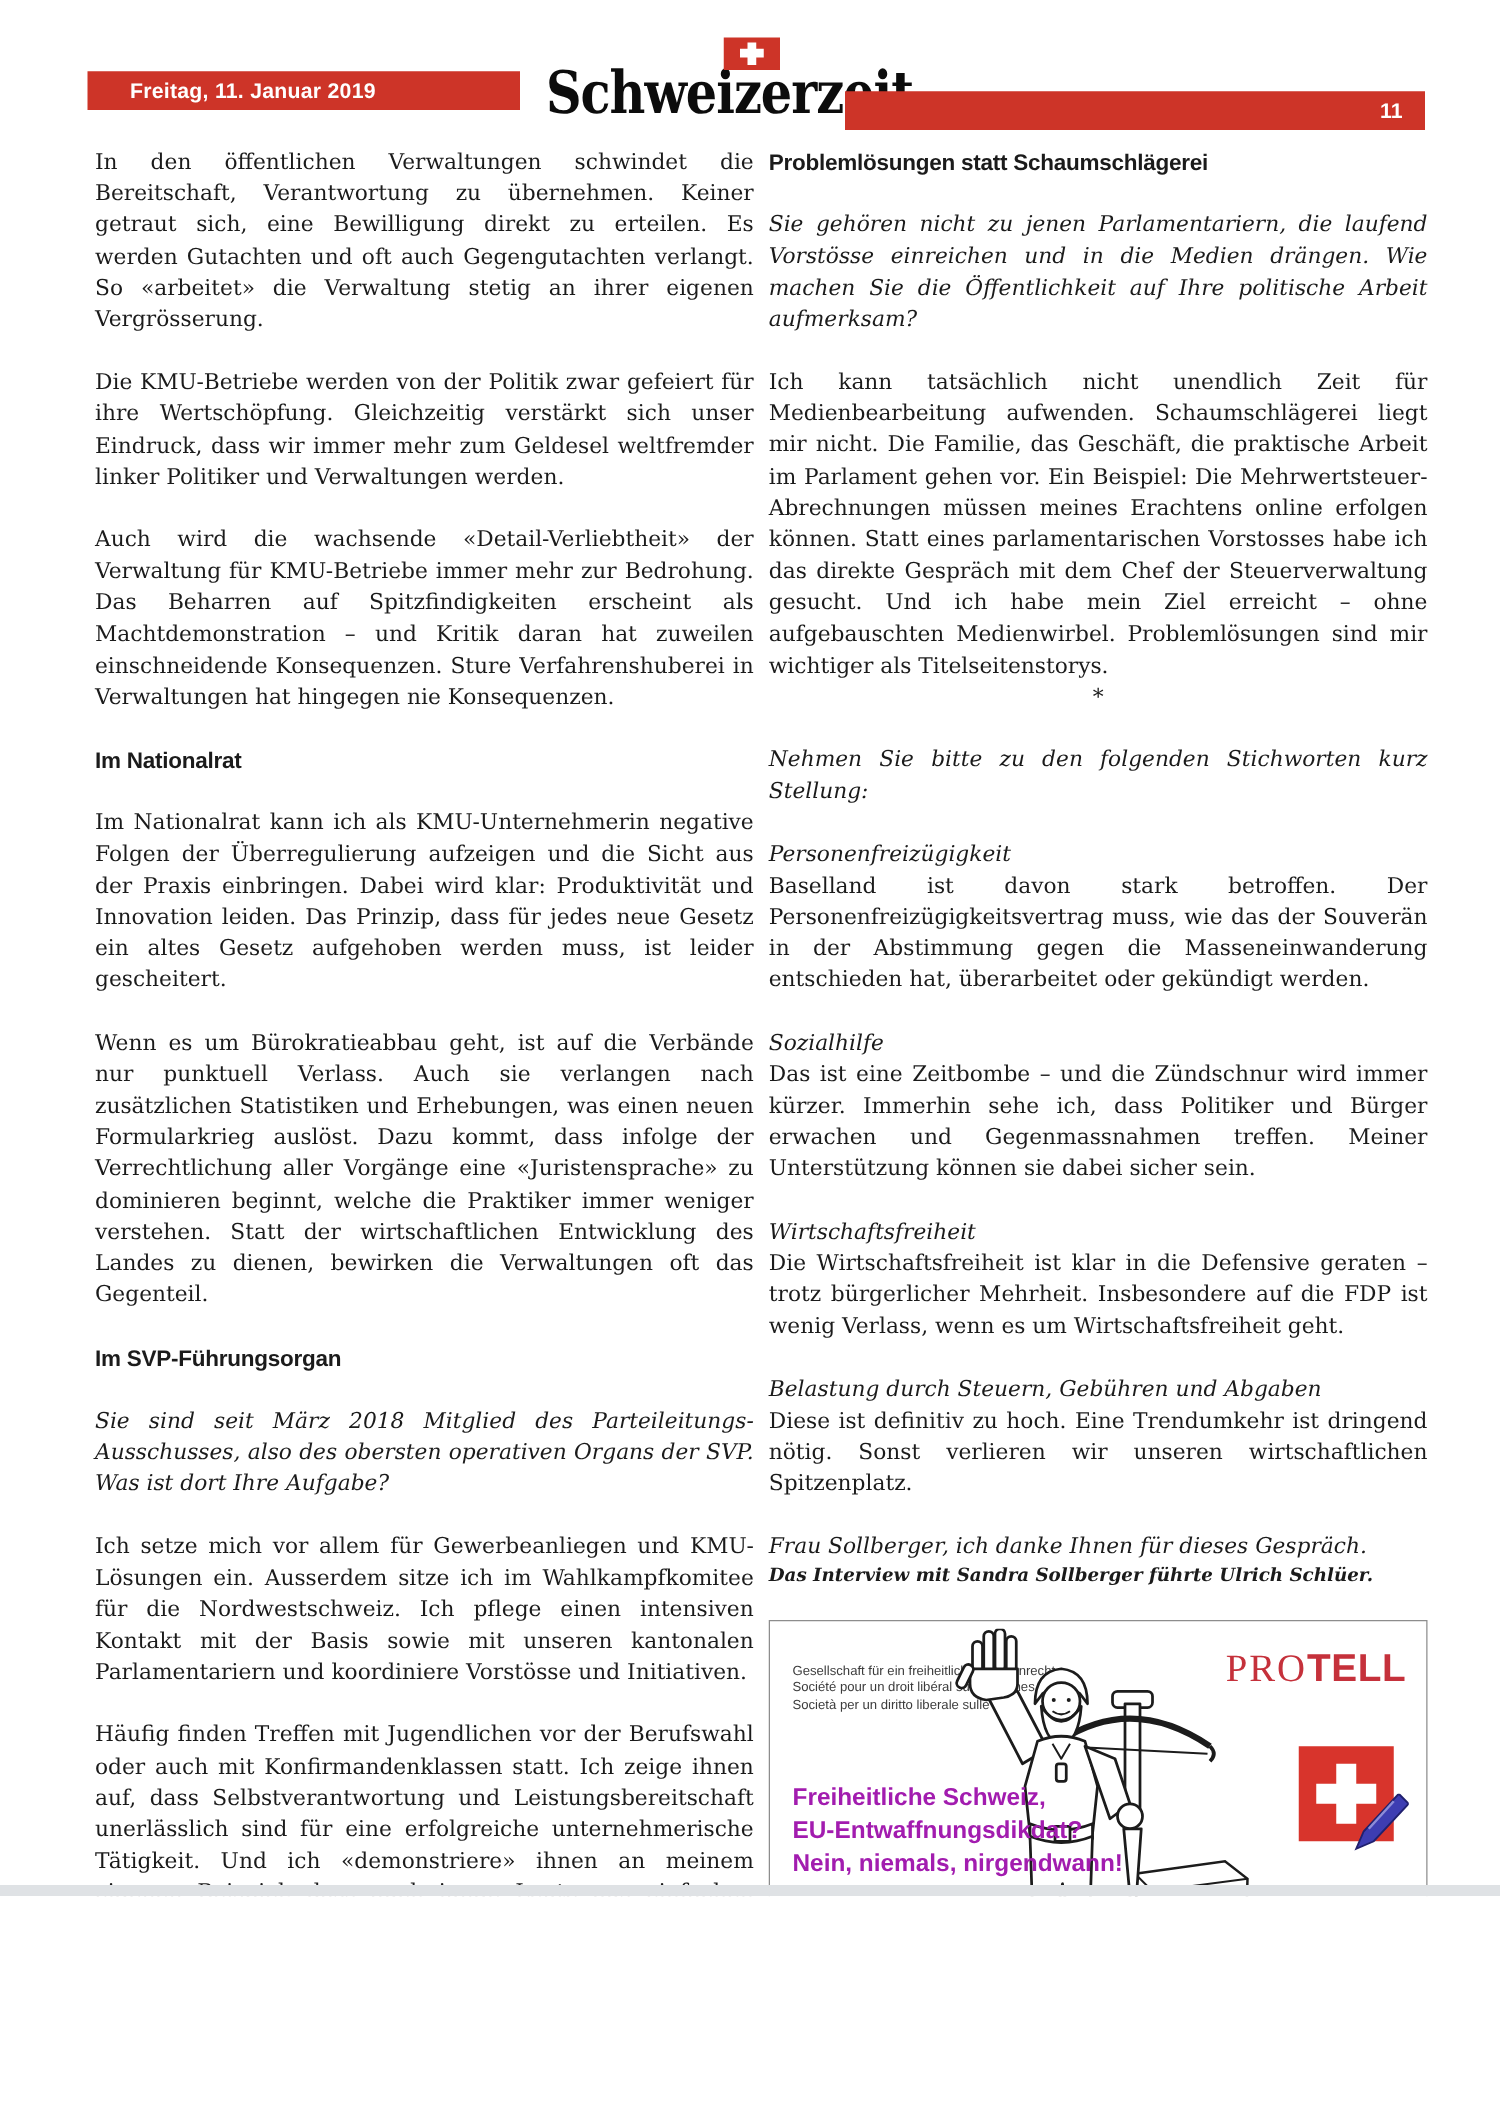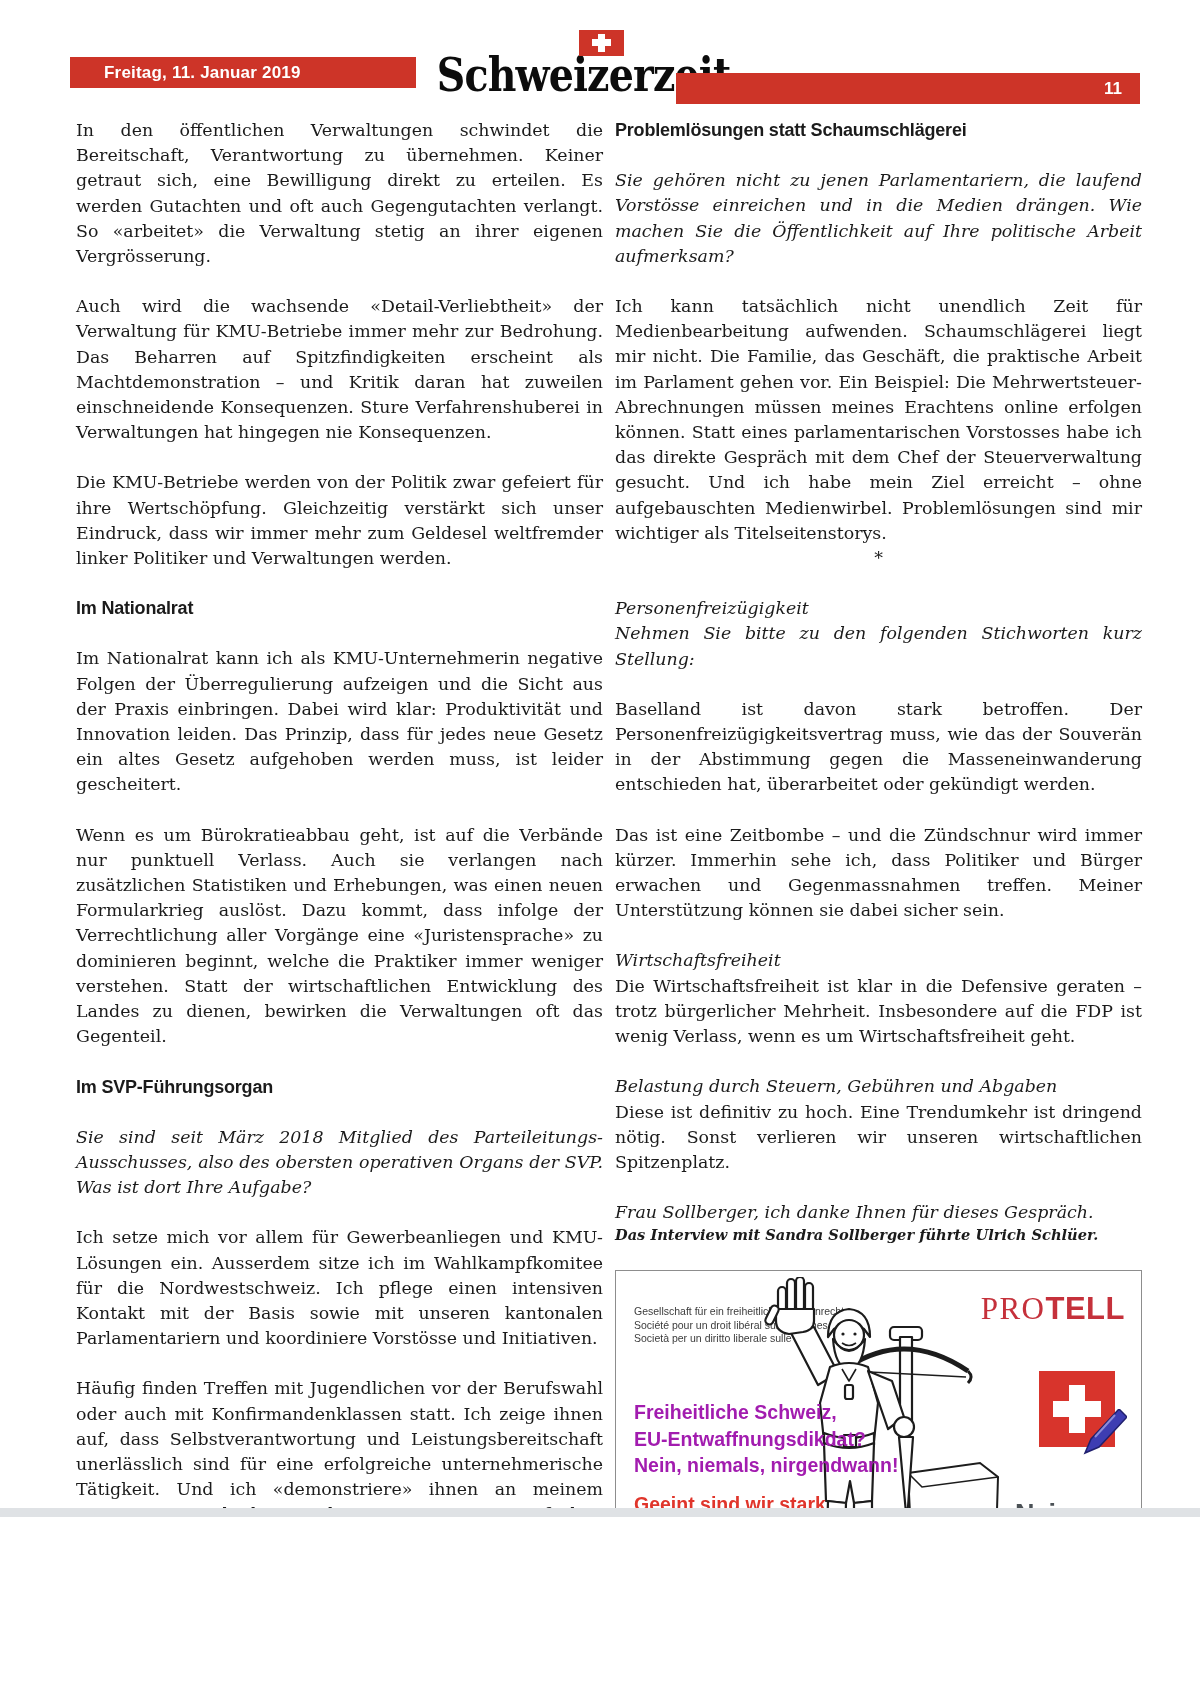--- a/index.html
+++ b/index.html
@@ -72,39 +72,40 @@
   <div class="mast-flag">
     <div class="cv"></div>
     <div class="ch"></div>
   </div>
   <div class="page-bar">11</div>
 
   <div class="cols">
 
     <div class="col">
       <p>In den öffentlichen Verwaltungen schwindet die Bereitschaft, Verantwortung zu übernehmen. Keiner getraut sich, eine Bewilligung direkt zu erteilen. Es werden Gutachten und oft auch Gegengutachten verlangt. So «arbeitet» die Verwaltung stetig an ihrer eigenen Vergrösserung.</p>
+      <p>Die KMU-Betriebe werden von der Politik zwar gefeiert für ihre Wertschöpfung. Gleichzeitig verstärkt sich unser Eindruck, dass wir immer mehr zum Geldesel weltfremder linker Politiker und Verwaltungen werden.</p>
       <p>Auch wird die wachsende «Detail-Verliebtheit» der Verwaltung für KMU-Betriebe immer mehr zur Bedrohung. Das Beharren auf Spitzfindigkeiten erscheint als Machtdemonstration – und Kritik daran hat zuweilen einschneidende Konsequenzen. Sture Verfahrenshuberei in Verwaltungen hat hingegen nie Konsequenzen.</p>
-      <p>Die KMU-Betriebe werden von der Politik zwar gefeiert für ihre Wertschöpfung. Gleichzeitig verstärkt sich unser Eindruck, dass wir immer mehr zum Geldesel weltfremder linker Politiker und Verwaltungen werden.</p>
       <p class="h">Im Nationalrat</p>
       <p>Im Nationalrat kann ich als KMU-Unternehmerin negative Folgen der Überregulierung aufzeigen und die Sicht aus der Praxis einbringen. Dabei wird klar: Produktivität und Innovation leiden. Das Prinzip, dass für jedes neue Gesetz ein altes Gesetz aufgehoben werden muss, ist leider gescheitert.</p>
       <p>Wenn es um Bürokratieabbau geht, ist auf die Verbände nur punktuell Verlass. Auch sie verlangen nach zusätzlichen Statistiken und Erhebungen, was einen neuen Formularkrieg auslöst. Dazu kommt, dass infolge der Verrechtlichung aller Vorgänge eine «Juristensprache» zu dominieren beginnt, welche die Praktiker immer weniger verstehen. Statt der wirtschaftlichen Entwicklung des Landes zu dienen, bewirken die Verwaltungen oft das Gegenteil.</p>
       <p class="h">Im SVP-Führungsorgan</p>
       <p class="qi">Sie sind seit März 2018 Mitglied des Parteileitungs-Ausschusses, also des obersten operativen Organs der SVP. Was ist dort Ihre Aufgabe?</p>
       <p>Ich setze mich vor allem für Gewerbeanliegen und KMU-Lösungen ein. Ausserdem sitze ich im Wahlkampfkomitee für die Nordwestschweiz. Ich pflege einen intensiven Kontakt mit der Basis sowie mit unseren kantonalen Parlamentariern und koordiniere Vorstösse und Initiativen.</p>
       <p class="mb0">Häufig finden Treffen mit Jugendlichen vor der Berufswahl oder auch mit Konfirmandenklassen statt. Ich zeige ihnen auf, dass Selbstverantwortung und Leistungsbereitschaft unerlässlich sind für eine erfolgreiche unternehmerische Tätigkeit. Und ich «demonstriere» ihnen an meinem eigenen Beispiel, dass auch junge Leute aus einfachen Verhältnissen in der Schweiz alle Chancen haben, wenn sie sich anstrengen. Oft werde ich danach von den Schulklassen oder Jugendgruppen im Bundeshaus besucht.</p>
     </div>
 
     <div class="col">
       <p class="h">Problemlösungen statt Schaumschlägerei</p>
       <p class="qi">Sie gehören nicht zu jenen Parlamentariern, die laufend Vorstösse einreichen und in die Medien drängen. Wie machen Sie die Öffentlichkeit auf Ihre politische Arbeit aufmerksam?</p>
       <p class="mb0">Ich kann tatsächlich nicht unendlich Zeit für Medienbearbeitung aufwenden. Schaumschlägerei liegt mir nicht. Die Familie, das Geschäft, die praktische Arbeit im Parlament gehen vor. Ein Beispiel: Die Mehrwertsteuer-Abrechnungen müssen meines Erachtens online erfolgen können. Statt eines parlamentarischen Vorstosses habe ich das direkte Gespräch mit dem Chef der Steuerverwaltung gesucht. Und ich habe mein Ziel erreicht – ohne aufgebauschten Medienwirbel. Problemlösungen sind mir wichtiger als Titelseitenstorys.</p>
       <p class="star">*</p>
+      <p class="qi">Nehmen Sie bitte zu den folgenden Stichworten kurz Stellung:</p>
       <p class="qi sub">Personenfreizügigkeit</p>
-      <p class="qi">Nehmen Sie bitte zu den folgenden Stichworten kurz Stellung:</p>
       <p>Baselland ist davon stark betroffen. Der Personenfreizügigkeitsvertrag muss, wie das der Souverän in der Abstimmung gegen die Masseneinwanderung entschieden hat, überarbeitet oder gekündigt werden.</p>
+      <p class="qi sub">Sozialhilfe</p>
       <p>Das ist eine Zeitbombe – und die Zündschnur wird immer kürzer. Immerhin sehe ich, dass Politiker und Bürger erwachen und Gegenmassnahmen treffen. Meiner Unterstützung können sie dabei sicher sein.</p>
       <p class="qi sub">Wirtschaftsfreiheit</p>
       <p>Die Wirtschaftsfreiheit ist klar in die Defensive geraten – trotz bürgerlicher Mehrheit. Insbesondere auf die FDP ist wenig Verlass, wenn es um Wirtschaftsfreiheit geht.</p>
       <p class="qi sub">Belastung durch Steuern, Gebühren und Abgaben</p>
       <p>Diese ist definitiv zu hoch. Eine Trendumkehr ist dringend nötig. Sonst verlieren wir unseren wirtschaftlichen Spitzenplatz.</p>
       <p class="qi mb0">Frau Sollberger, ich danke Ihnen für dieses Gespräch.</p>
       <p class="credit">Das Interview mit Sandra Sollberger führte Ulrich Schlüer.</p>
 
       <div class="ad">
         <div class="ad-org">

